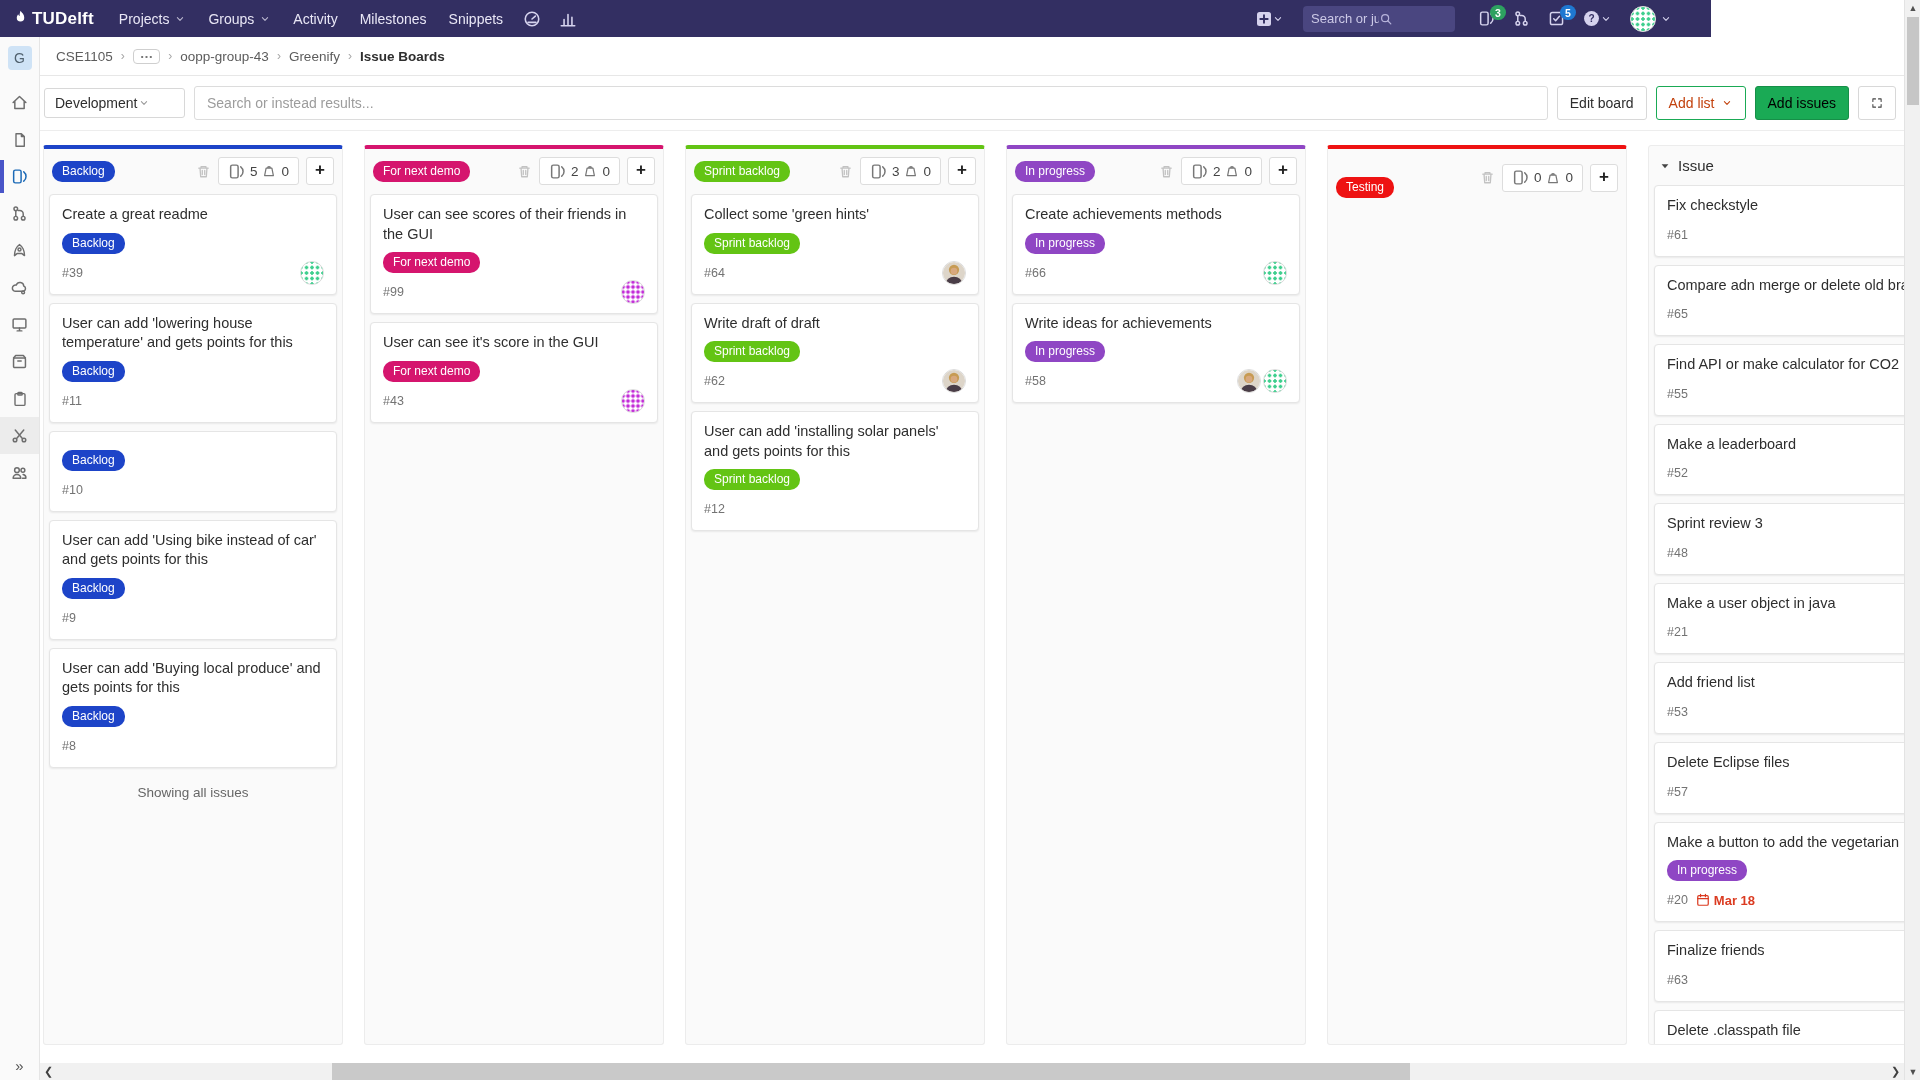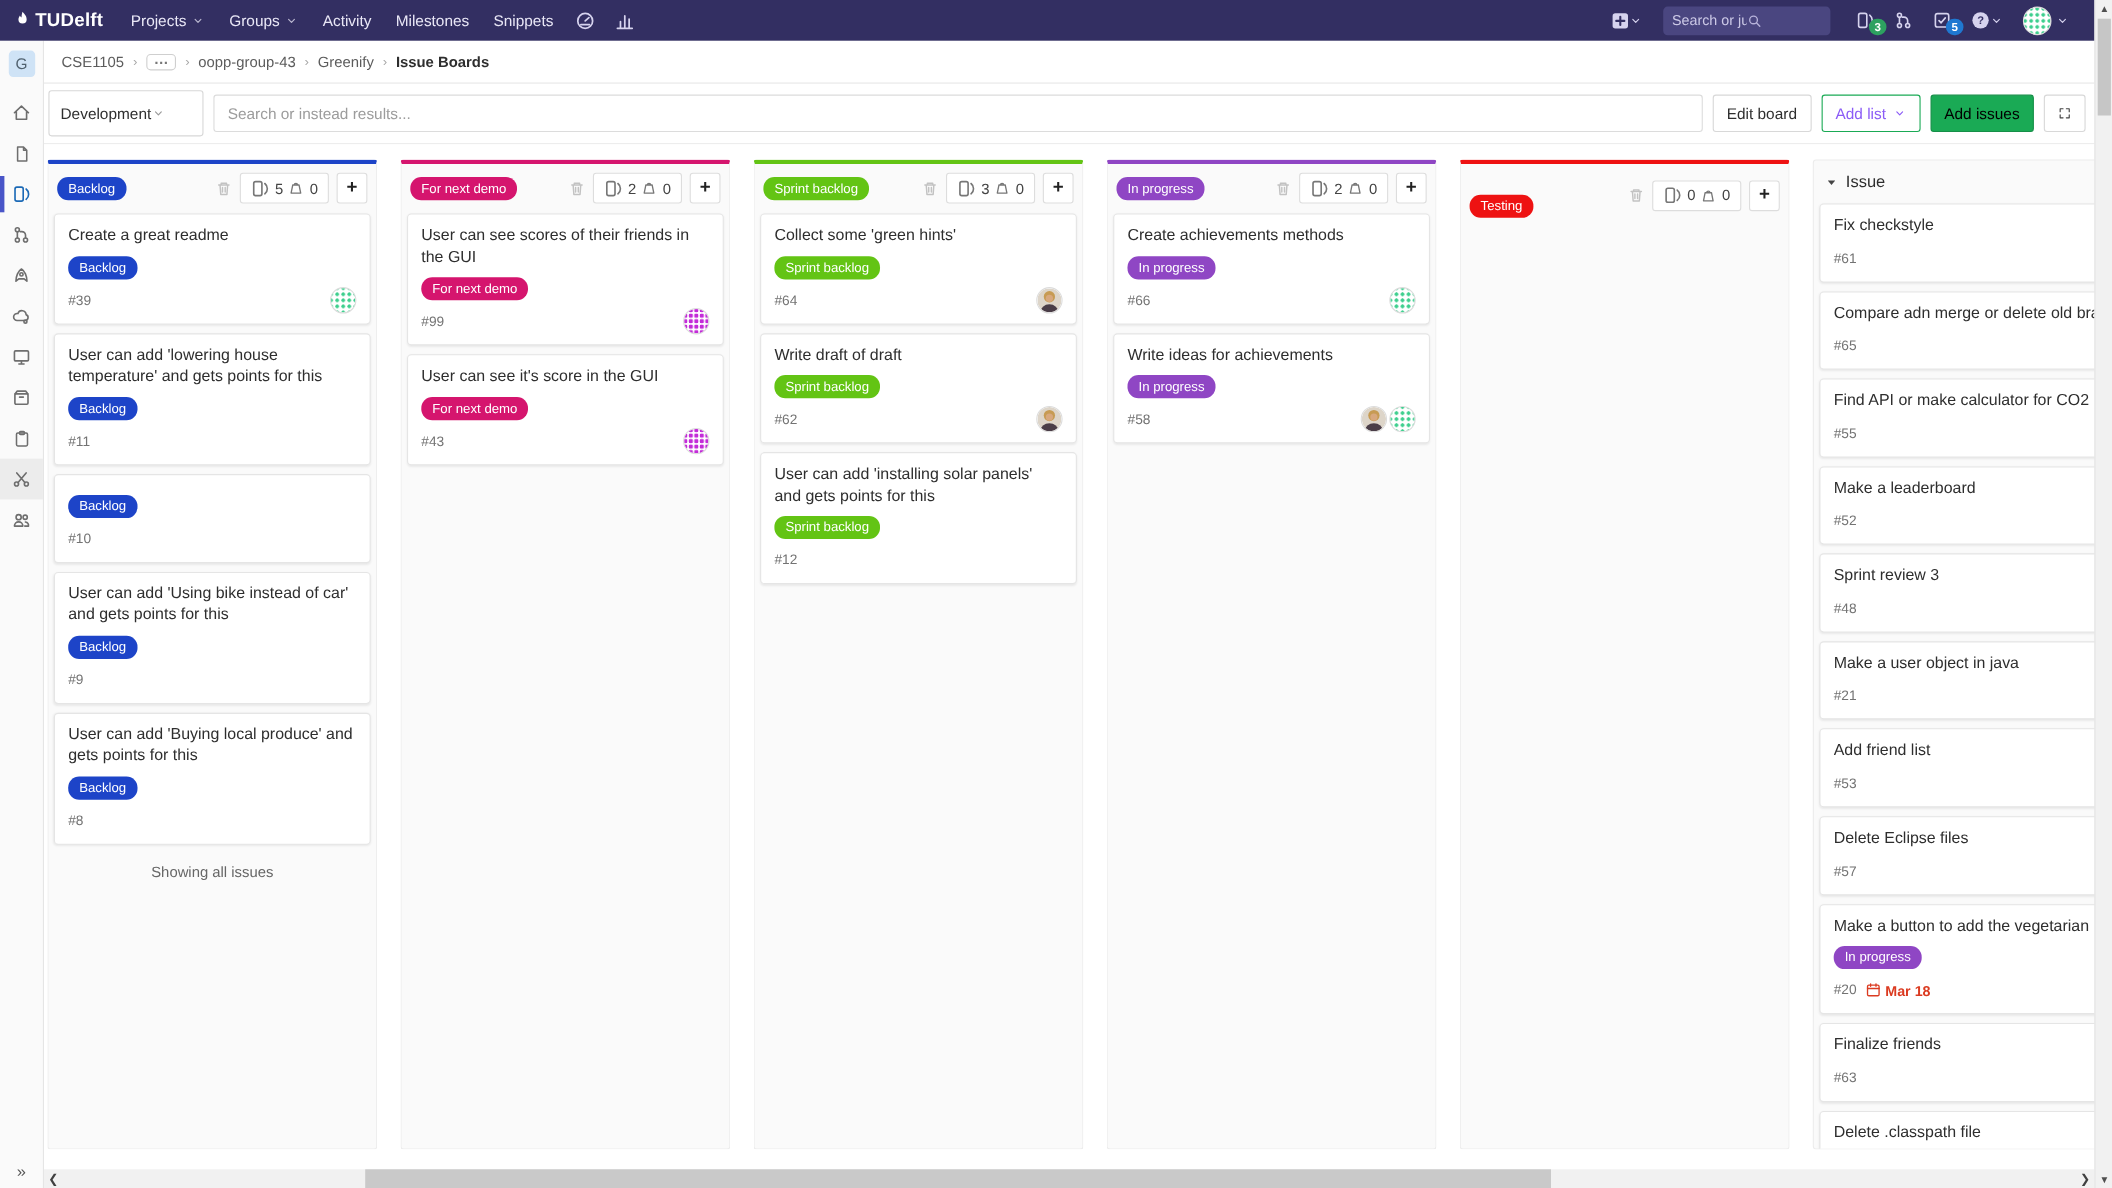--- a/index.html
+++ b/index.html
@@ -1,21 +1,21 @@
 <!DOCTYPE html>
 <html><head>
 <meta charset="utf-8">
 <style>
   * { margin:0; padding:0; box-sizing:border-box; }
   html,body { width:1920px; height:1080px; overflow:hidden; background:#fff;
     font-family:"Liberation Sans", sans-serif; color:#2e2e2e; }
 
   
-  .navbar { position:absolute; top:0; left:0; width:1920px; height:37px;
-    background:#332f62; display:flex; align-items:center; padding:12px 10px; z-index:40; }
+  .navbar { position:absolute; top:0; left:0; width:1711px; height:37px;
+    background:#332f62; display:flex; align-items:center; padding:0 10px; z-index:40; }
   .logo { display:flex; align-items:center; gap:5px; color:#fff; margin:0 14px 0 4px; cursor:pointer; }
   .logo-text { font-size:17px; font-weight:bold; letter-spacing:.2px; }
   .nav-menu { display:flex; align-items:flex-end; height:100%; }
   .nav-item { color:#e9e7f6; font-size:14px; padding:0 11px; height:100%;
     display:flex; align-items:center; gap:5px; cursor:pointer; white-space:nowrap; }
   .nav-item svg { opacity:.75; }
   .nav-icon-btn { background:none; border:none; color:#d6d3ee; display:flex;
     align-items:center; padding:0 9px; cursor:pointer; position:relative; height:100%; }
   .nav-right { margin-left:auto; display:flex; align-items:center; height:100%; padding-right:20px; }
   .nav-search { width:152px; height:26px; background:#4a4680; border-radius:4px;
@@ -59,31 +59,31 @@
   .sb-item.active { color:#1b69b6; }
   .sb-item.active::before { content:""; position:absolute; left:0; top:2px; bottom:2px;
     width:4px; background:#4955c8; }
   .sb-item.hover { background:#ececec; }
   .collapse-btn { position:absolute; bottom:6px; left:0; width:100%; text-align:center;
     color:#555; font-size:15px; background:none; border:none; cursor:pointer; }
 
   
   .controls { position:absolute; top:76px; left:40px; right:16px; height:55px; background:#fff;
     display:flex; align-items:center; gap:9px; padding:0 8px 0 4px; border-bottom:1px solid #ededed; z-index:4; }
-  .board-select { width:141px; height:42px; border:1px solid #d8d8d8; border-radius:3px;
+  .board-select { width:141px; height:30px; border:1px solid #d8d8d8; border-radius:3px;
     background:#fff; display:flex; align-items:center; padding:0 10px; font-size:14px;
     color:#2e2e2e; cursor:pointer; }
   .board-select span { flex:1; text-align:left; }
   .board-select svg { color:#999; }
   .filter-input { flex:1; height:34px; border:1px solid #dcdcdc; border-radius:3px;
     display:flex; align-items:center; padding:0 12px; color:#9c9c9c; font-size:14px; cursor:text; }
   .btn { height:34px; border:1px solid #d8d8d8; border-radius:3px; background:#fff;
     font-size:14px; color:#2e2e2e; padding:0 12px; cursor:pointer; display:flex;
     align-items:center; gap:6px; white-space:nowrap; font-family:inherit; }
-  .btn.green-outline { border-color:#1aaa55; color:#8b5cf6; }
+  .btn.green-outline { border-color:#1aaa55; color:#c2410c; }
   .btn.green { background:#1aaa55; border-color:#168f48; color:#000000; }
   .btn.iconic { width:38px; justify-content:center; color:#444; }
 
   
   .board { position:absolute; top:131px; left:40px; width:1880px; height:914px; background:#fff;
     overflow:hidden; display:flex; gap:21px; padding:14px 0 0 3px; }
   .board-column { width:300px; flex:none; height:900px; background:#fafafa;
     border:1px solid #ececec; border-top:4px solid #888; border-radius:3px;
     display:flex; flex-direction:column; }
   .col-head { display:flex; align-items:center; gap:7px; padding:8px 8px 6px; }

